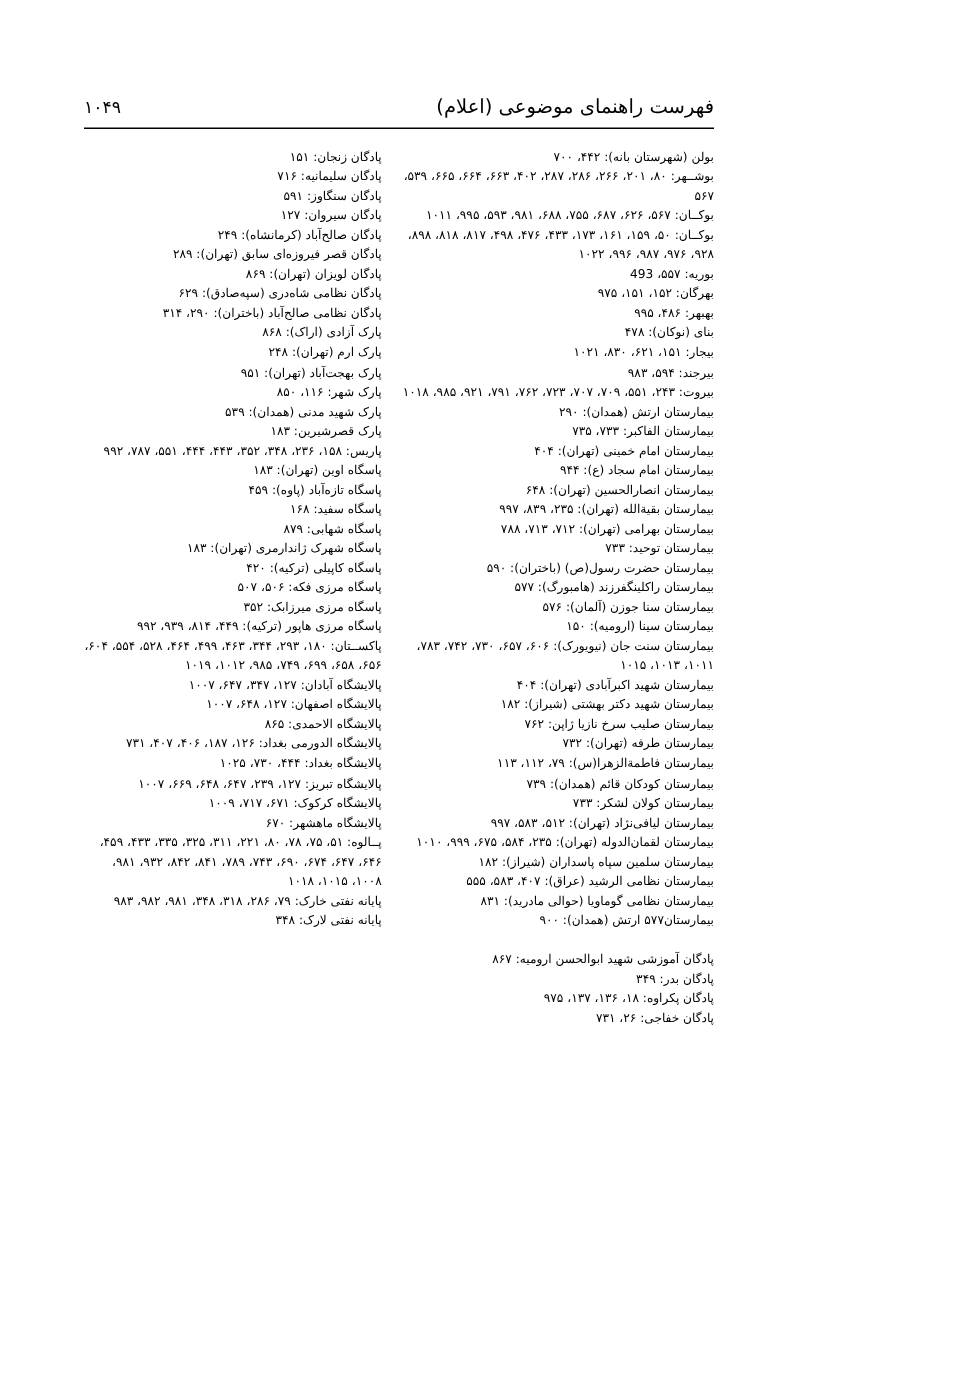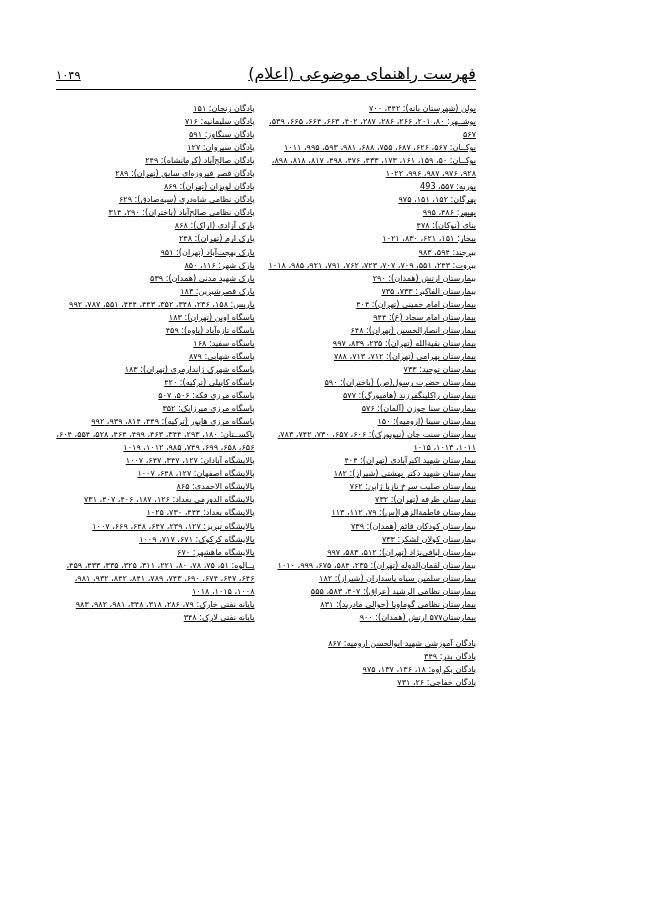--- a/index.html
+++ b/index.html
@@ -15,34 +15,33 @@
     position: relative;
     overflow: hidden;
   }
   .page {
     position: absolute;
     top: 0; left: 0;
     width: 540px;
     height: 924px;
     box-sizing: border-box;
     padding: 64px 64px 40px 56px;
-    text-decoration: underline;
   }
   .header {
     display: flex;
     flex-direction: row-reverse;
     justify-content: space-between;
     align-items: baseline;
     font-size: 11.5px;
     padding-bottom: 6px;
     margin-bottom: 12px;
     border-bottom: 1px solid #000;
   }
   .header-title {
-    font-size: 16px;
+    font-size: 13px;
     letter-spacing: 0;
   }
   .header-page {
     font-size: 11.5px;
   }
   .columns {
     display: flex;
     flex-direction: row;
     gap: 14px;
     direction: rtl;

